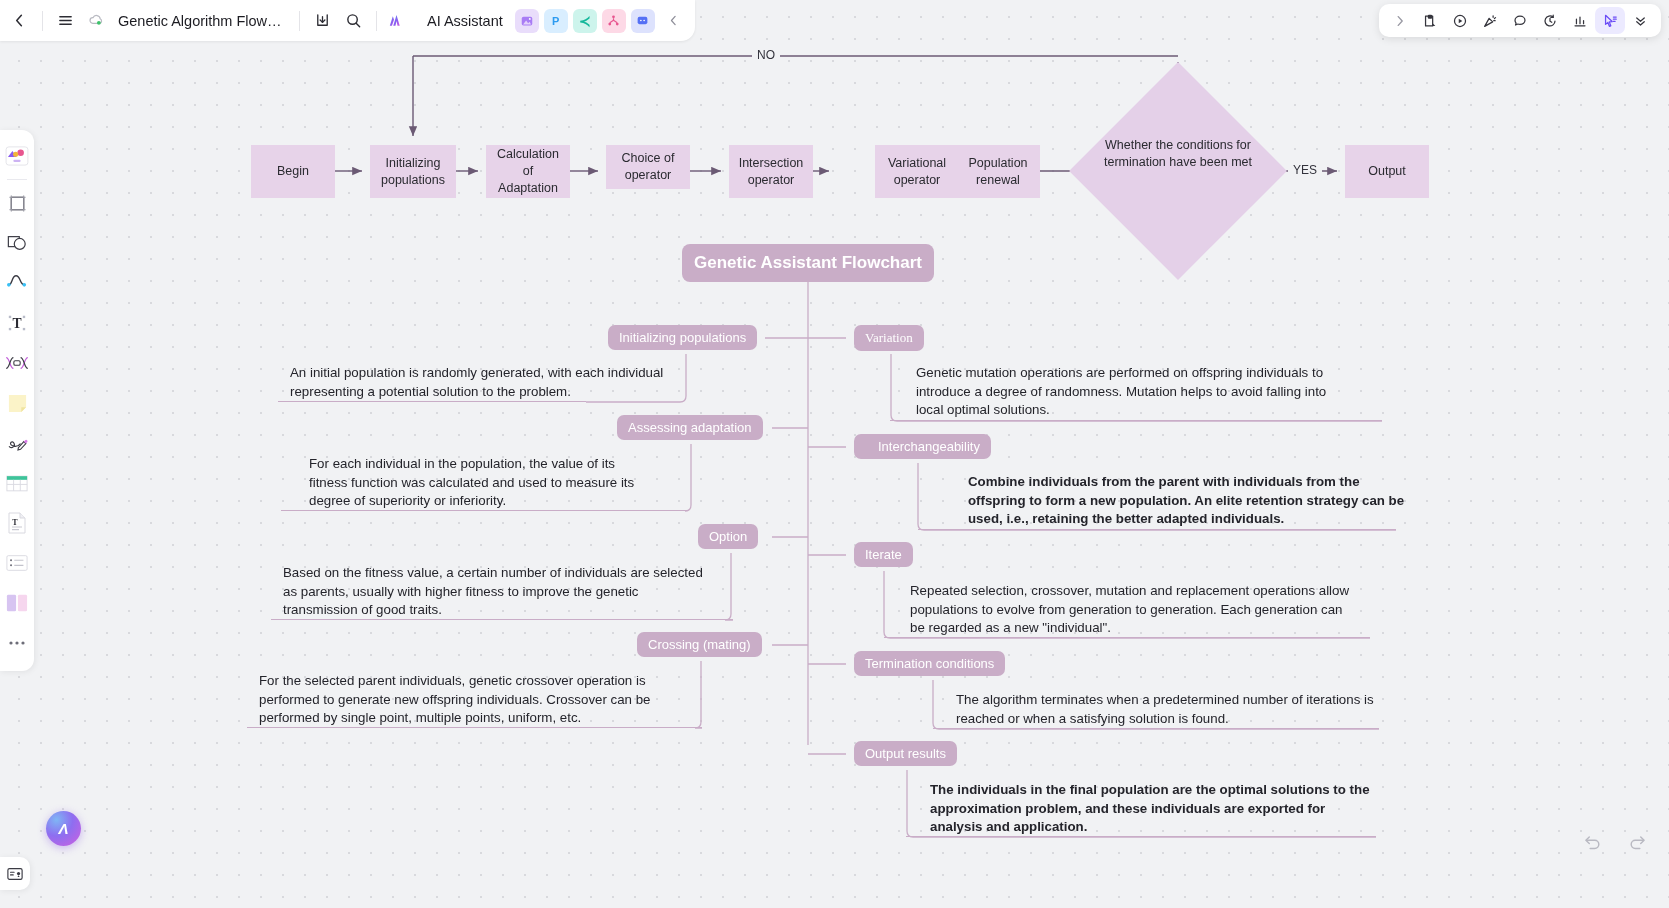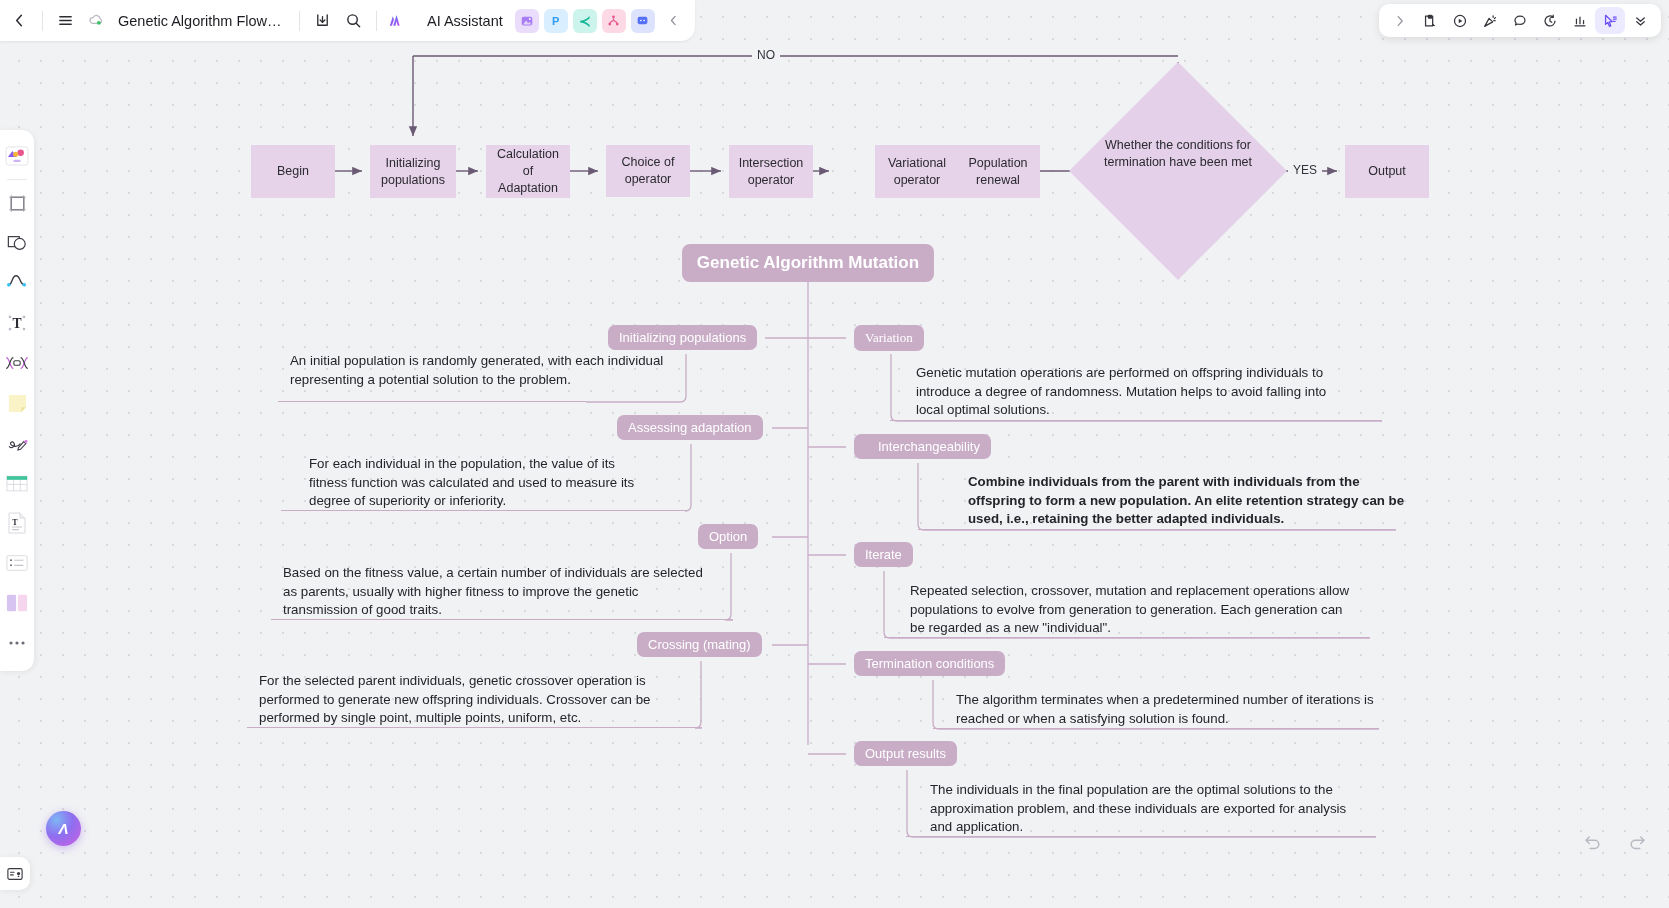--- a/index.html
+++ b/index.html
@@ -212,21 +212,21 @@
 
     <div class="fc-node" style="left:251px;top:145px;width:84px;height:53px;">
       <span>Begin</span>
     </div>
     <div class="fc-node" style="left:370px;top:145px;width:86px;height:53px;">
       <span>Initializing populations</span>
     </div>
     <div class="fc-node" style="left:486px;top:145px;width:84px;height:53px;">
       <span>Calculation of Adaptation</span>
     </div>
-    <div class="fc-node" style="left:606px;top:145px;width:84px;height:52px;">
+    <div class="fc-node" style="left:606px;top:145px;width:84px;height:44px;">
       <span>Choice of operator</span>
     </div>
     <div class="fc-node" style="left:729px;top:145px;width:84px;height:53px;">
       <span>Intersection operator</span>
     </div>
     <div class="fc-node" style="left:875px;top:145px;width:84px;height:53px;">
       <span>Variational operator</span>
     </div>
     <div class="fc-node" style="left:956px;top:145px;width:84px;height:53px;">
       <span>Population renewal</span>
@@ -264,27 +264,27 @@
 
         <path d="M891,354 L891,415 Q891,421 897,421 L1382,421"></path>
         <path d="M918,463 L918,524 Q918,530 924,530 L1396,530"></path>
         <path d="M884,571 L884,632 Q884,638 890,638 L1370,638"></path>
         <path d="M933,680 L933,723 Q933,729 939,729 L1379,729"></path>
         <path d="M907,770 L907,831 Q907,837 913,837 L1376,837"></path>
       </g>
     </svg>
 
     <div id="mm-title">
-      <span>Genetic Algorithm Mutation</span>
+      <span>Genetic Assistant Flowchart</span>
     </div>
 
     <div class="mm-chip" style="left:608px;top:325px;">
       <span>Initializing populations</span>
     </div>
-    <div class="mm-text" style="left:290px;top:352px;width:385px;">An initial population is randomly generated, with each individual representing a potential solution to the problem.</div>
+    <div class="mm-text" style="left:290px;top:364px;width:385px;">An initial population is randomly generated, with each individual representing a potential solution to the problem.</div>
     <div class="mm-underline" style="left:278px;top:401px;width:308px;"></div>
 
     <div class="mm-chip" style="left:617px;top:415px;">
       <span>Assessing adaptation</span>
     </div>
     <div class="mm-text" style="left:293px;top:455px;width:348px;margin-left:16px;">For each individual in the population, the value of its fitness function was calculated and used to measure its degree of superiority or inferiority.</div>
     <div class="mm-underline" style="left:281px;top:510px;width:405px;"></div>
 
     <div class="mm-chip" style="left:698px;top:524px;text-align:center;">
       <span>Option</span>
@@ -318,21 +318,21 @@
 
     <div class="mm-chip" style="left:854px;top:651px;">
       <span>Termination conditions</span>
     </div>
     <div class="mm-text" style="left:956px;top:691px;width:420px;">The algorithm terminates when a predetermined number of iterations is reached or when a satisfying solution is found.</div>
     <div class="mm-underline" style="left:933px;top:728px;width:446px;"></div>
 
     <div class="mm-chip" style="left:854px;top:741px;">
       <span>Output results</span>
     </div>
-    <div class="mm-text" style="left:930px;top:781px;width:440px;">The individuals in the final population are the optimal solutions to the approximation problem, and these individuals are exported for analysis and application.</div>
+    <div class="mm-text" style="left:930px;top:781px;width:440px;font-weight:bold;">The individuals in the final population are the optimal solutions to the approximation problem, and these individuals are exported for analysis and application.</div>
     <div class="mm-underline" style="left:906px;top:836px;width:470px;"></div>
 
   </div>
 
   <div id="topbar">
     <div id="topbar-left">
 
       <div class="tb-btn">
         <svg width="15" height="15" viewBox="0 0 16 16" fill="none" stroke="currentColor" stroke-width="1.6" stroke-linecap="round" stroke-linejoin="round">
           <path d="M10 2.5 L5 8 L10 13.5"></path>

